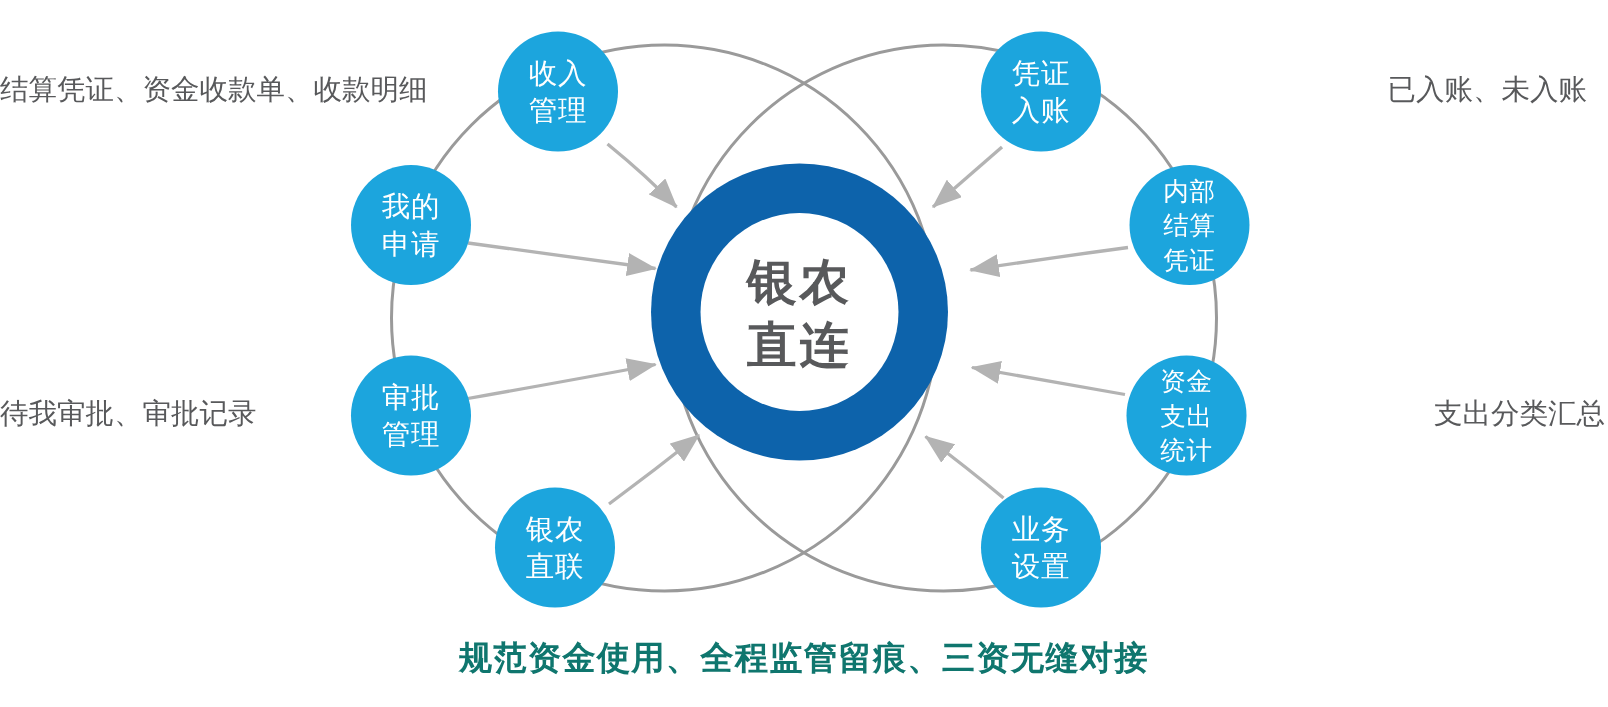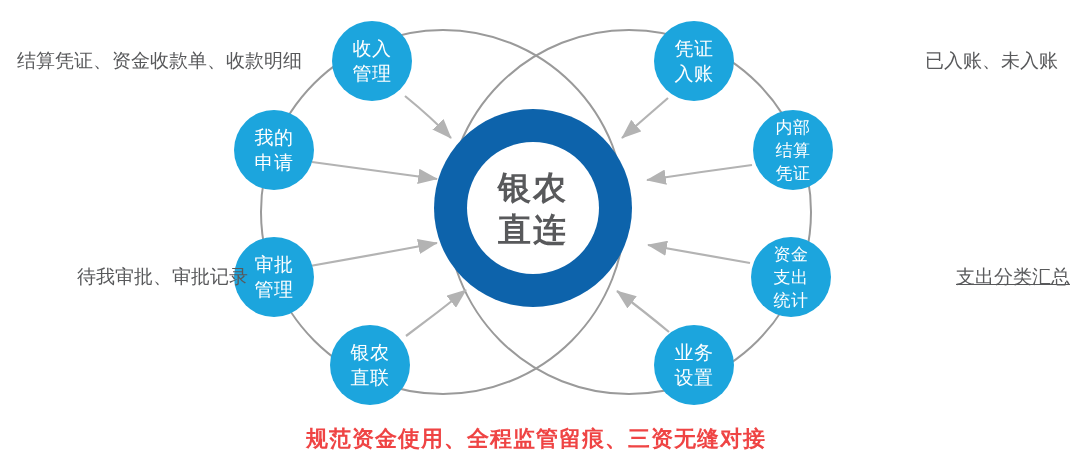--- a/index.html
+++ b/index.html
@@ -31,27 +31,27 @@
   }
   .desc{
     position:absolute;
     color:#58595b;
     font-size:19px;
     line-height:27px;
     font-family:"Liberation Sans","DejaVu Sans",sans-serif;
     white-space:pre-line;
   }
   .desc.right{text-align:right;}
-  .desc.left{text-align:right;font-family:Liberation Serif, serif;}
+  .desc.left{font-family:Liberation Serif, serif;}
   #caption{
     position:absolute;
     left:0;right:0;
     top:424px;
     text-align:center;
-    color:#ef4444;
+    color:#0f766e;
     font-size:22px;
     font-weight:700;
     letter-spacing:1px;
     font-family:"Liberation Sans","DejaVu Sans",sans-serif;
   }
 </style>
 </head>
 <body>
 
 <div id="stage">
@@ -132,24 +132,24 @@
     <g>
       <circle cx="694" cy="365" r="40" fill="#1ca5dd"></circle>
       <text class="node-label" x="694" y="359">业务</text>
       <text class="node-label" x="694" y="384">设置</text>
     </g>
   </svg>
 
   <div class="desc left" style="left:0px;top:47px;width:302px;">结算凭证、资金收款单、收款明细</div>
 
 
-  <div class="desc left" style="left:0px;top:263px;width:215px;padding-left:33px;">待我审批、审批记录</div>
+  <div class="desc left" style="left:0px;top:263px;width:215px;">待我审批、审批记录</div>
 
 
   <div class="desc right" style="left:758px;top:47px;width:300px;">已入账、未入账</div>
 
 
-  <div class="desc right" style="left:855px;top:263px;width:215px;text-decoration:underline;">支出分类汇总</div>
+  <div class="desc right" style="left:855px;top:263px;width:215px;">支出分类汇总</div>
 
 
   <div id="caption">规范资金使用、全程监管留痕、三资无缝对接</div>
 
 </div>
 
 </body></html>

